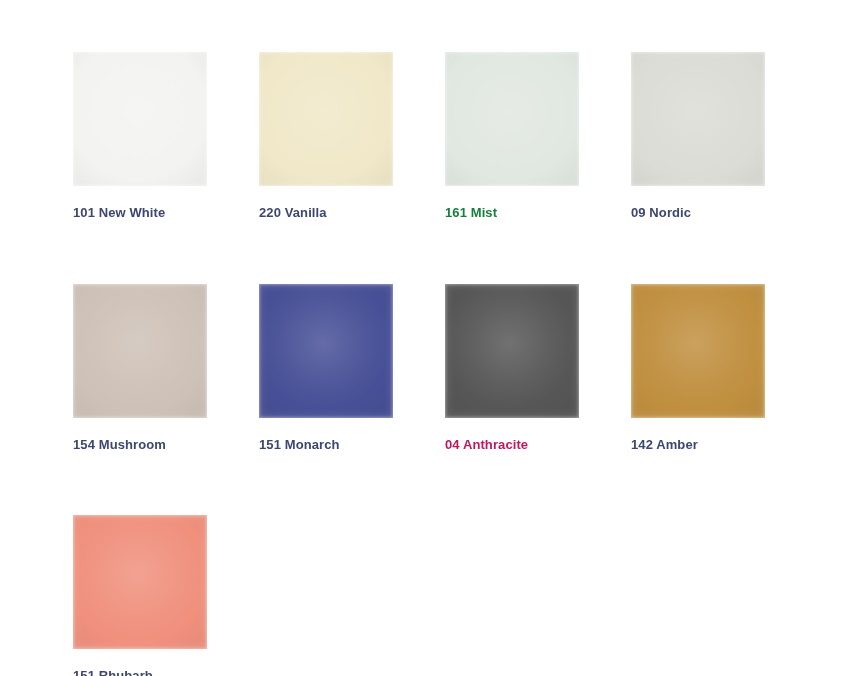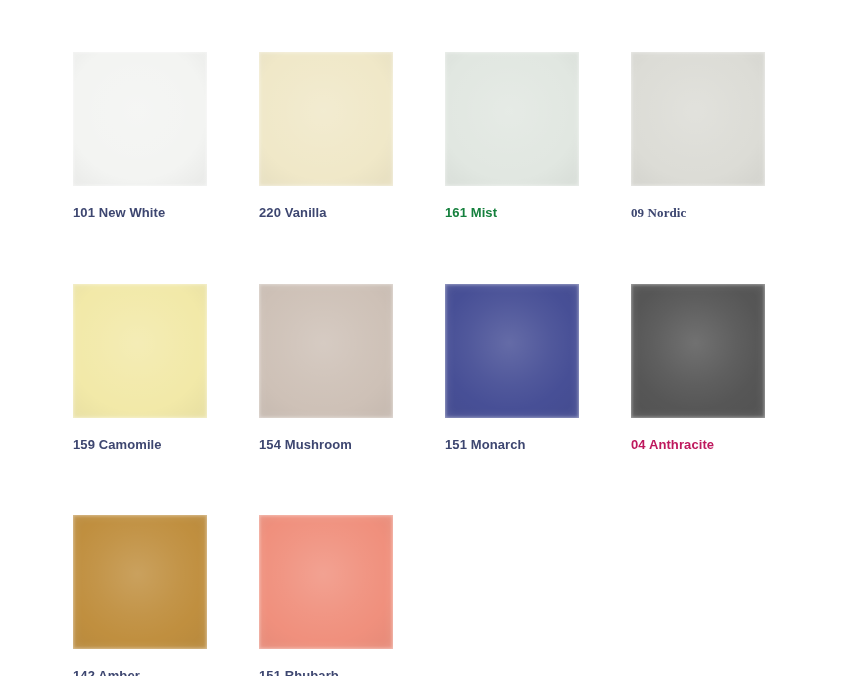--- a/index.html
+++ b/index.html
@@ -85,25 +85,21 @@
     <div class="swatch-cell">
       <div class="swatch-chip" style="background-color: rgb(240, 232, 200);"></div>
       <div class="swatch-label" style="color: rgb(61, 70, 112);">220 Vanilla</div>
     </div>
     <div class="swatch-cell">
       <div class="swatch-chip" style="background-color: rgb(225, 231, 225);"></div>
       <div class="swatch-label" style="color: #15803d;">161 Mist</div>
     </div>
     <div class="swatch-cell">
       <div class="swatch-chip" style="background-color: rgb(220, 220, 214);"></div>
-      <div class="swatch-label" style="color: rgb(61, 70, 112); font-family: Liberation Serif, serif;">09 Nordic</div>
-    </div>
-    <div class="swatch-cell">
-      <div class="swatch-chip" style="background-color: rgb(242, 233, 168);"></div>
-      <div class="swatch-label" style="color: rgb(61, 70, 112);">159 Camomile</div>
+      <div class="swatch-label" style="color: rgb(61, 70, 112);">09 Nordic</div>
     </div>
     <div class="swatch-cell">
       <div class="swatch-chip" style="background-color: rgb(206, 193, 183);"></div>
       <div class="swatch-label" style="color: rgb(61, 70, 112);">154 Mushroom</div>
     </div>
     <div class="swatch-cell">
       <div class="swatch-chip" style="background-color: rgb(71, 79, 150);"></div>
       <div class="swatch-label" style="color: rgb(61, 70, 112);">151 Monarch</div>
     </div>
     <div class="swatch-cell">

